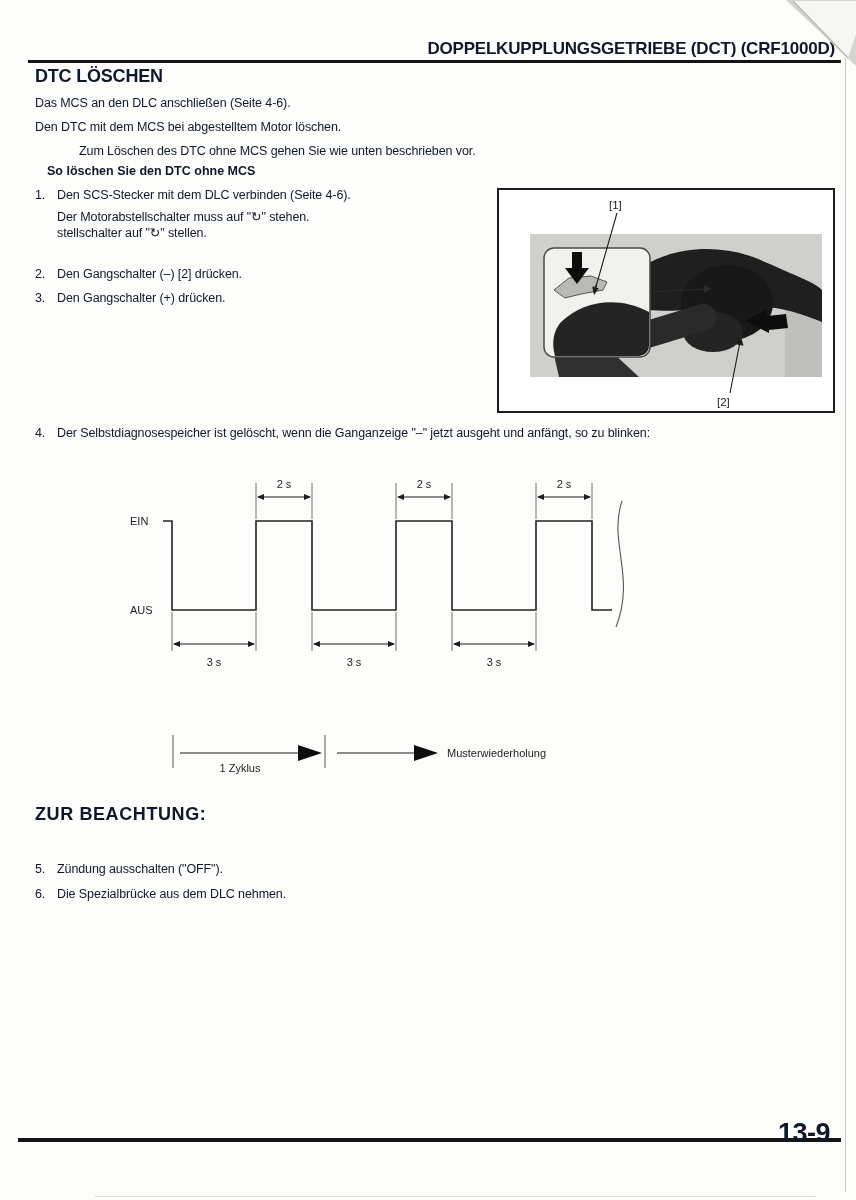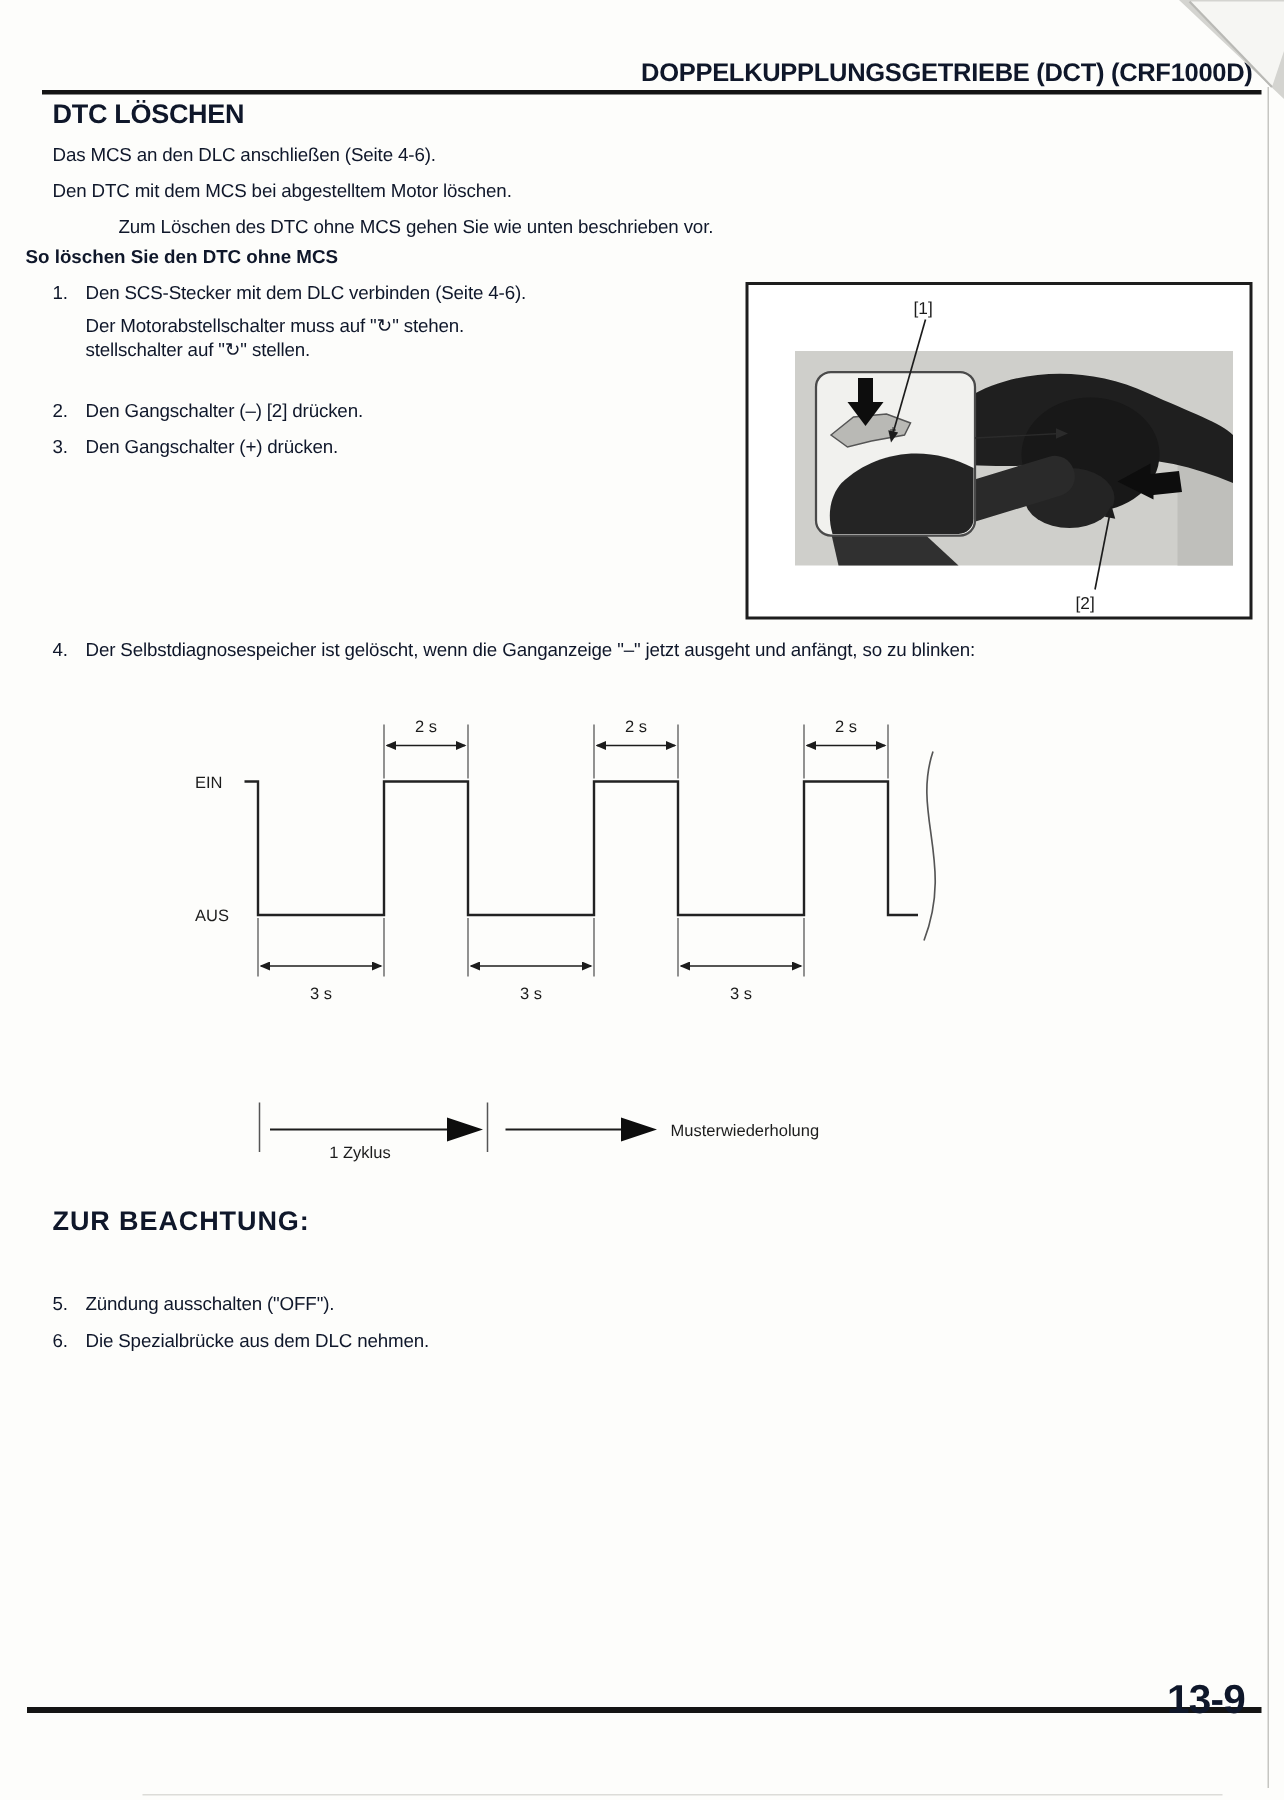--- a/index.html
+++ b/index.html
@@ -7,21 +7,21 @@
     position:relative;width:856px;height:1200px;background:#fdfdfb;
     font-family:"Liberation Sans",sans-serif;color:#0f172a;overflow:hidden;
     margin:0 auto;
   }
   .abs{position:absolute;}
   .hdr-title{top:39px;right:21px;font-size:17px;font-weight:bold;letter-spacing:-0.2px;}
   .hdr-rule{left:28px;right:15px;top:60px;height:3px;background:#141414;}
   .sec-title{left:35px;top:66px;font-size:18px;font-weight:bold;letter-spacing:-0.2px;}
   .body-txt{font-size:12.5px;letter-spacing:-0.1px;line-height:16px;}
   .p1{left:35px;top:95px;} .p2{left:35px;top:119px;} .p3{left:47px;top:143px;margin-left:32px;}
-  .subhead{left:17px;top:164px;font-size:12.5px;font-weight:bold;}
+  .subhead{left:47px;top:164px;font-size:12.5px;font-weight:bold;}
   .step{left:35px;display:flex;}
   .step .num{width:22px;flex:0 0 22px;}
   .s1{top:187px;} .s1sub{left:57px;top:209px;width:420px;}
   .s2{top:266px;} .s3{top:290px;}
   .s4{top:425px;width:790px;}
   .s5{top:861px;} .s6{top:886px;}
   .figure-box{left:497px;top:188px;width:338px;height:225px;border:2px solid #1d1d1d;background:#fff;box-sizing:border-box;}
   .diagram{left:130px;top:455px;}
   .note-head{left:35px;top:804px;font-size:18px;font-weight:bold;letter-spacing:0.6px;}
   .note-txt{left:35px;top:823px;width:798px;font-size:12px;letter-spacing:-0.15px;line-height:16.5px;}

